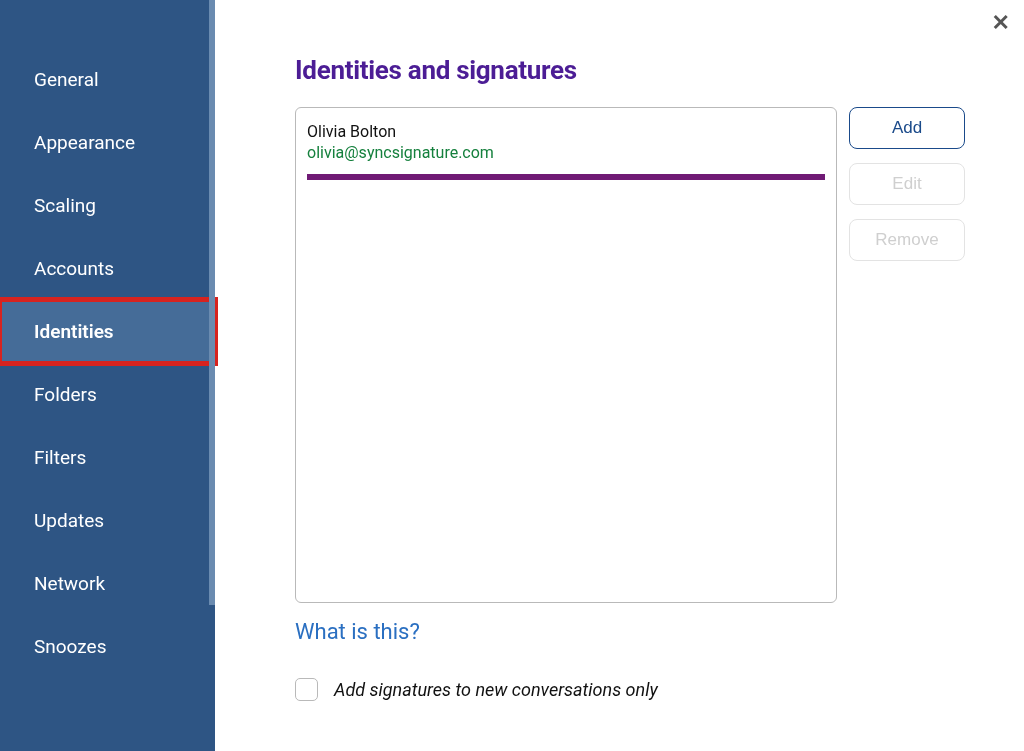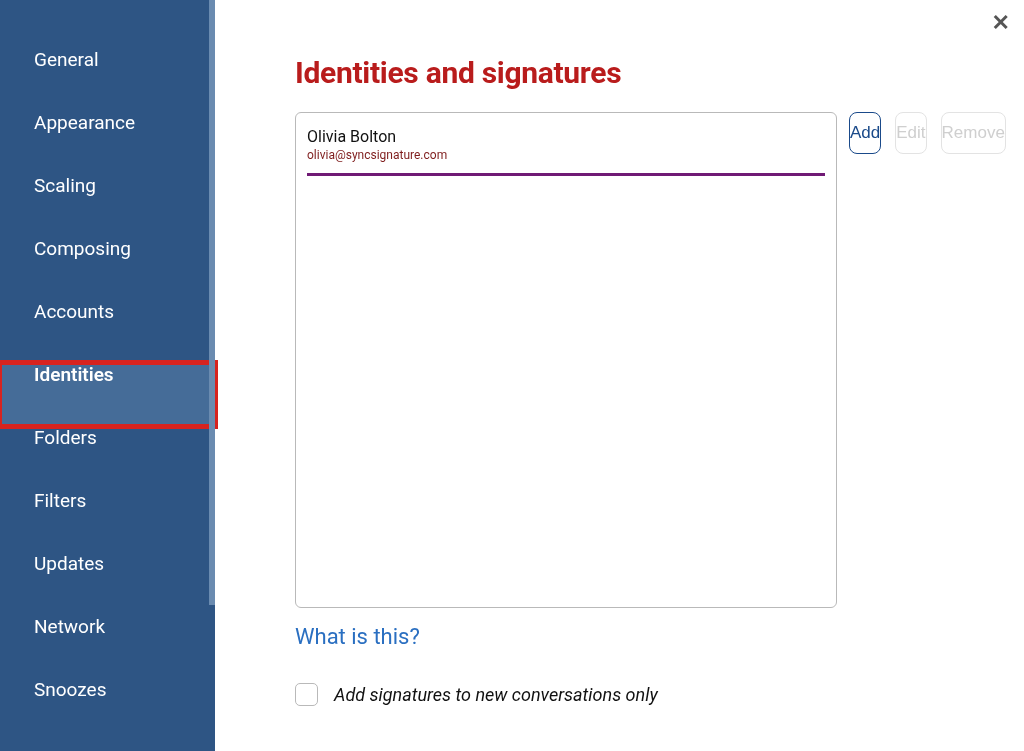--- a/index.html
+++ b/index.html
@@ -29,21 +29,21 @@
       top: 0;
       right: 0;
       width: 6px;
       height: 605px;
       background: #6a8bb0;
     }
     .sidebar-item {
       position: relative;
       height: 63px;
       display: flex;
-      align-items: flex-start;
+      align-items: center;
       padding-left: 34px;
       color: #ffffff;
       font-size: 19px;
       font-weight: 400;
       cursor: pointer;
     }
     .sidebar-item.active {
       background: #456c98;
       font-weight: 600;
     }
@@ -61,56 +61,57 @@
       top: 12px;
       right: 14px;
       font-size: 22px;
       color: #555;
       font-weight: 700;
       cursor: pointer;
       line-height: 1;
       font-family: Arial, sans-serif;
     }
     .page-title {
-      font-size: 30px;
+      font-size: 26px;
       font-weight: 700;
-      color: #b91c1c;
+      color: #4c1d95;
       margin-bottom: 22px;
       letter-spacing: -0.3px;
     }
     .main-row {
       display: flex;
       gap: 12px;
     }
     .identity-list {
       flex: 1;
       max-width: 542px;
       height: 496px;
       border: 1.5px solid #b9b9b9;
       border-radius: 6px;
       padding: 10px 11px;
       background: #fff;
     }
     .identity-entry {
       padding: 4px 0 10px 0;
-      border-bottom: 3px solid #701a75;
+      border-bottom: 6px solid #701a75;
     }
     .identity-name {
       font-size: 16px;
       line-height: 1.3;
       color: #111;
     }
     .identity-email {
-      font-size: 12px;
+      font-size: 16px;
       line-height: 1.3;
-      color: #7f1d1d;
+      color: #15803d;
     }
     .button-stack {
       width: 116px;
       display: flex;
+      flex-direction: column;
       gap: 14px;
     }
     .btn {
       height: 42px;
       border-radius: 8px;
       font-size: 17px;
       font-weight: 400;
       background: #fff;
       cursor: pointer;
     }
@@ -156,23 +157,20 @@
 <div class="app">
   <nav class="sidebar">
     <div class="sidebar-item">
       <span>General</span>
     </div>
     <div class="sidebar-item">
       <span>Appearance</span>
     </div>
     <div class="sidebar-item">
       <span>Scaling</span>
-    </div>
-    <div class="sidebar-item">
-      <span>Composing</span>
     </div>
     <div class="sidebar-item">
       <span>Accounts</span>
     </div>
     <div class="sidebar-item active highlighted">
       <span>Identities</span>
     </div>
     <div class="sidebar-item">
       <span>Folders</span>
     </div>

